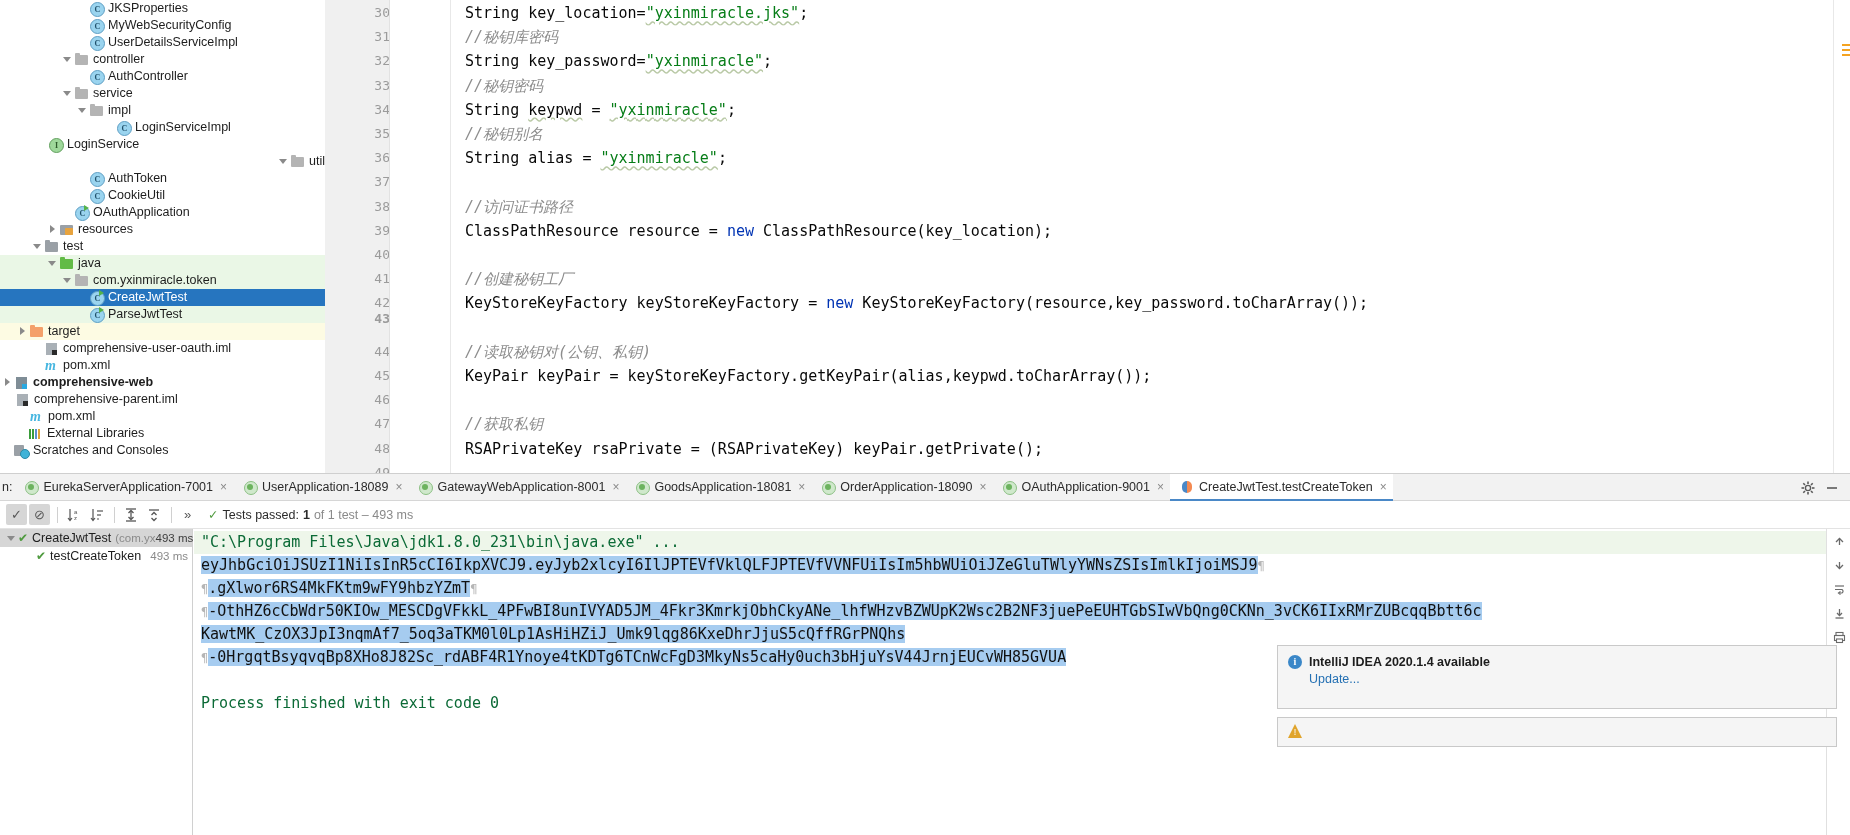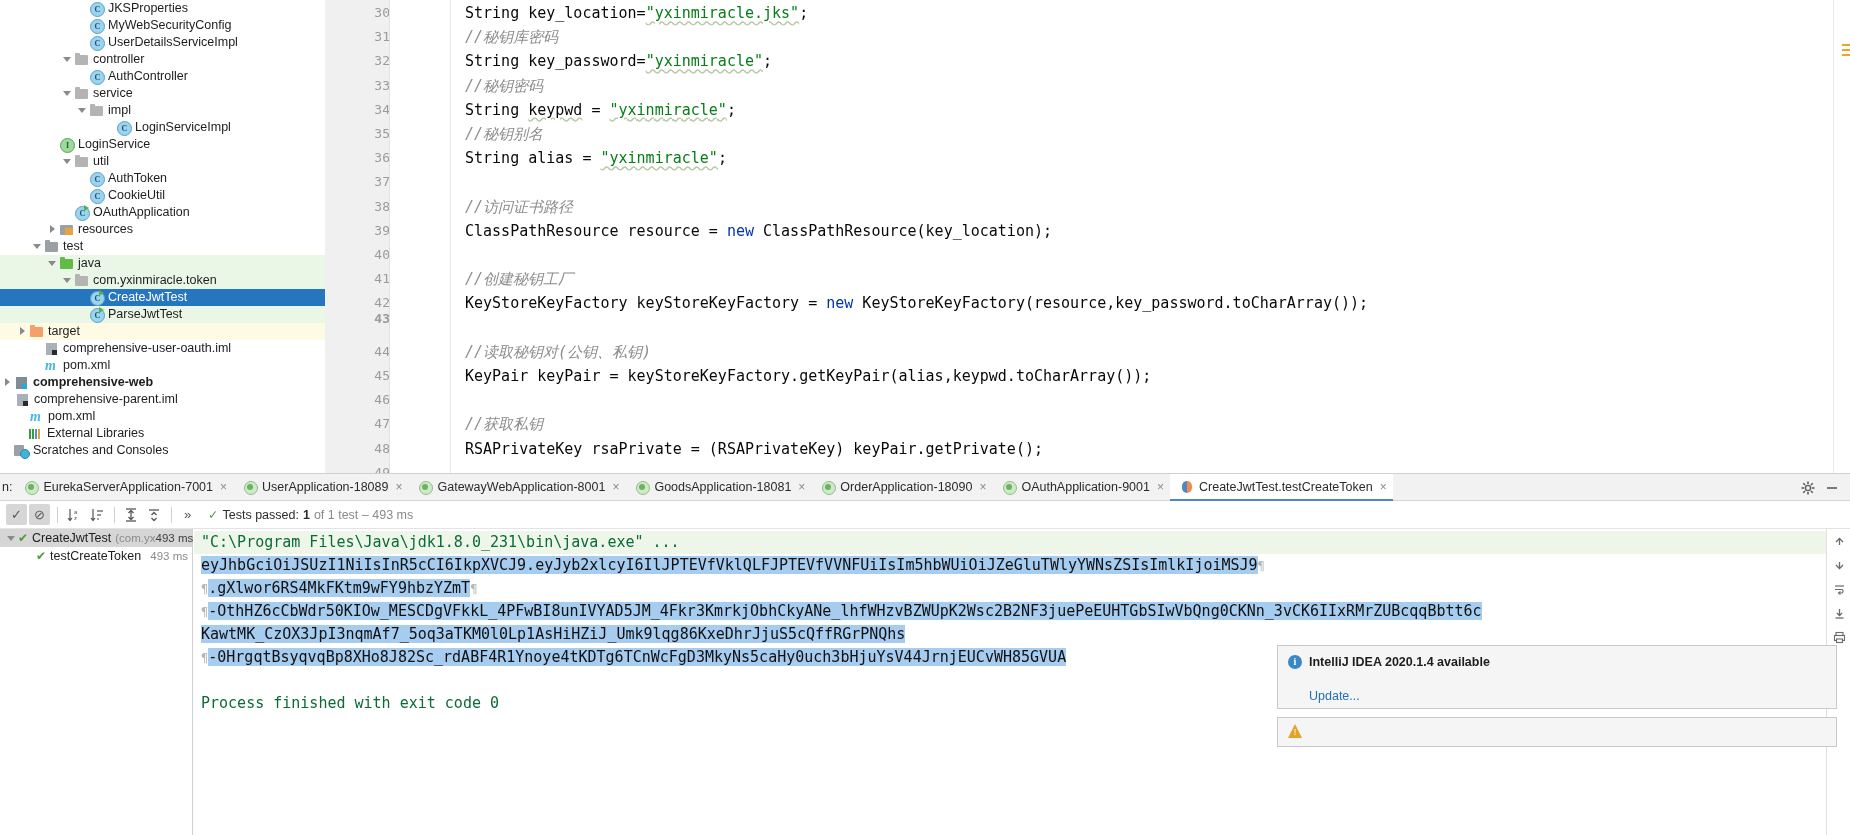--- a/index.html
+++ b/index.html
@@ -281,21 +281,21 @@
     position:absolute; left:1277px; top:645px; width:560px; height:64px;
     background:#f5f5f5; border:1px solid #c9c9c9;
   }
   #balloon-inner { padding:9px 10px 0 10px; display:flex; gap:7px; }
   .info-i {
     width:14px; height:14px; border-radius:50%; background:#3a87c8; color:#fff;
     font-size:10px; font-weight:bold; text-align:center; line-height:14px; flex:0 0 14px;
     font-family:"Liberation Serif", serif;
   }
   #balloon-title { font-size:12.5px; color:#1d1d1d; font-weight:bold; }
-  #balloon-link { font-size:12.5px; color:#2470b3; margin-top:20px; }
+  #balloon-link { font-size:12.5px; color:#2470b3; margin-top:3px; }
   #balloon2 {
     position:absolute; left:1277px; top:717px; width:560px; height:30px;
     background:#f5f5f5; border:1px solid #c9c9c9; overflow:hidden;
   }
   #balloon2-inner { padding:6px 10px; display:flex; gap:7px; align-items:center; }
   .warn-i {
     width:14px; height:14px; background:#e0a42b; color:#fff; flex:0 0 14px;
     clip-path: polygon(50% 0, 100% 100%, 0 100%);
     font-size:9px; text-align:center; line-height:17px;
   }
@@ -339,26 +339,26 @@
       <div class="tree-row" style="padding-left: 77px;">
         <span class="arrow down"></span>
         <span class="ico pkg"></span>
         <span class="tlabel">impl</span>
       </div>
       <div class="tree-row" style="padding-left: 104px;">
         <span class="arrow "></span>
         <span class="ico cls"></span>
         <span class="tlabel">LoginServiceImpl</span>
       </div>
-      <div class="tree-row" style="padding-left: 47px;">
+      <div class="tree-row" style="padding-left: 36px;">
         <span class="arrow "></span>
         <span class="ico iface"></span>
         <span class="tlabel">LoginService</span>
       </div>
-      <div class="tree-row" style="padding-left: 62px;">
+      <div class="tree-row" style="padding-left: 62px; justify-content: flex-end;">
         <span class="arrow down"></span>
         <span class="ico pkg"></span>
         <span class="tlabel">util</span>
       </div>
       <div class="tree-row" style="padding-left: 77px;">
         <span class="arrow "></span>
         <span class="ico cls"></span>
         <span class="tlabel">AuthToken</span>
       </div>
       <div class="tree-row" style="padding-left: 77px;">

